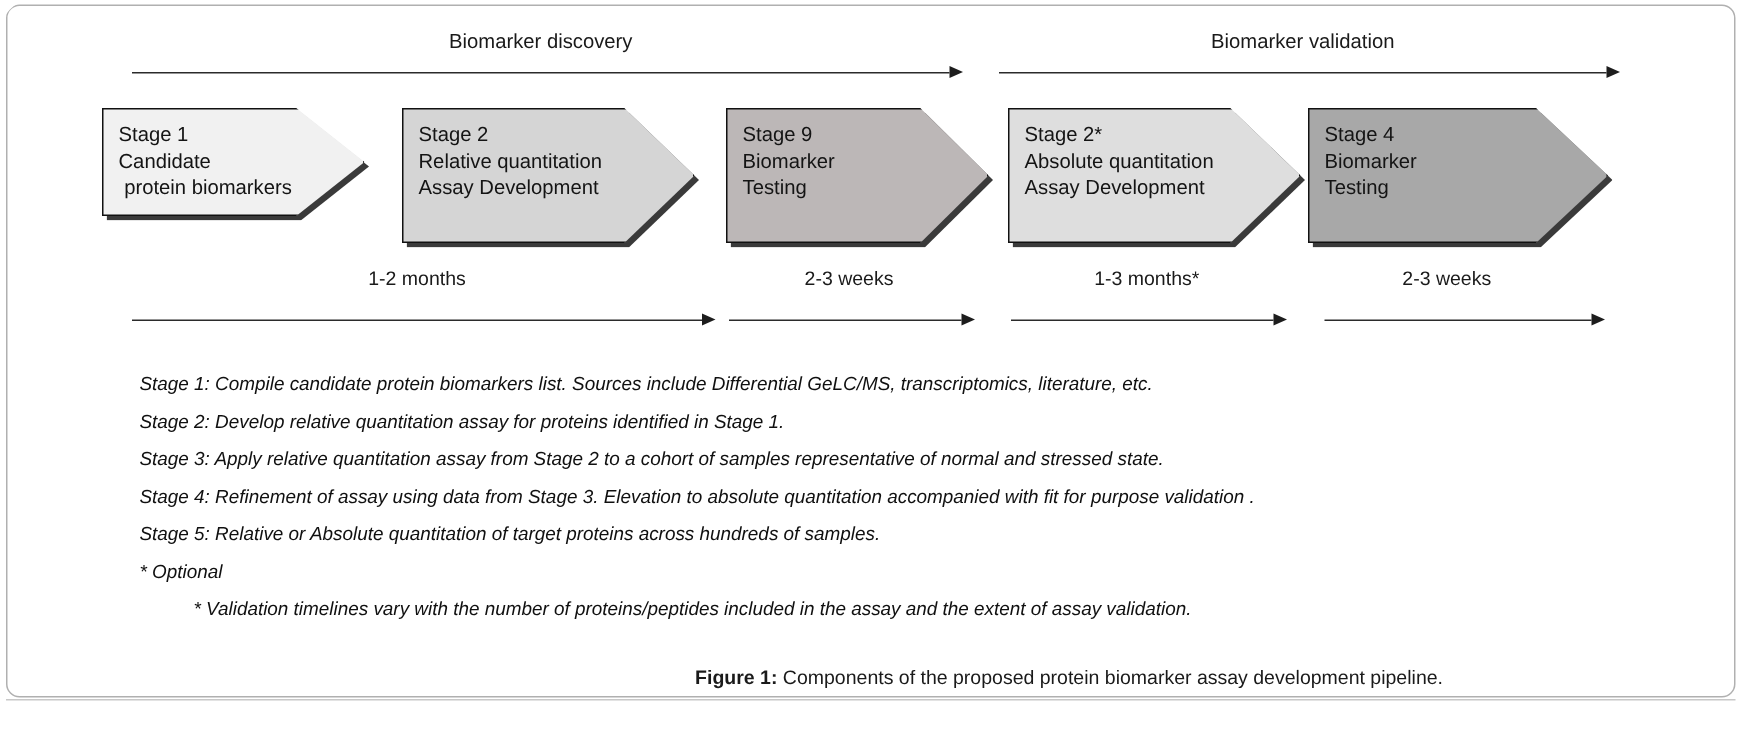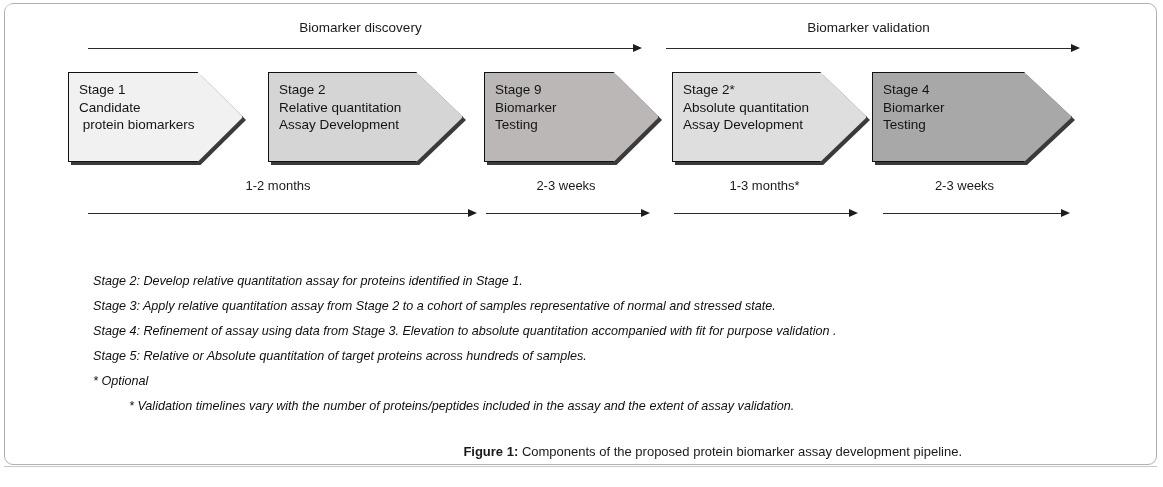--- a/index.html
+++ b/index.html
@@ -134,21 +134,21 @@
   <div class="caption-rule"></div>
 
   <div class="phase-label" style="left:88px; top:20px; width:545px;">Biomarker discovery</div>
   <div class="hline" style="left:88px; top:48px; width:545px;"></div>
   <div class="harrow" style="left:633px; top:44px;"></div>
 
   <div class="phase-label" style="left:666px; top:20px; width:405px;">Biomarker validation</div>
   <div class="hline" style="left:666px; top:48px; width:405px;"></div>
   <div class="harrow" style="left:1071px; top:44px;"></div>
 
-  <div class="chev" style="left:68px; top:72px; width:175px; height:90px;">
+  <div class="chev" style="left:68px; top:72px; width:175px; height:72px;">
     <div class="shadow" style="clip-path: polygon(0 0, 74% 0, 100% 50%, 74% 100%, 0 100%);"></div>
     <div class="body" style="background:#f1f1f1; clip-path: polygon(0 0, 74% 0, 100% 50%, 74% 100%, 0 100%);"></div>
     <div class="label"><span>Stage 1</span><br><span>Candidate</span><br><span> protein biomarkers</span></div>
   </div>
 
   <div class="chev" style="left:268px; top:72px; width:195px; height:90px;">
     <div class="shadow" style="clip-path: polygon(0 0, 76% 0, 100% 50%, 76% 100%, 0 100%);"></div>
     <div class="body" style="background:#d5d5d5; clip-path: polygon(0 0, 76% 0, 100% 50%, 76% 100%, 0 100%);"></div>
     <div class="label"><span>Stage 2</span><br><span>Relative quantitation</span><br><span>Assay Development</span></div>
   </div>
@@ -180,20 +180,21 @@
   <div class="harrow" style="left:641px; top:209px;"></div>
 
   <div class="dur-label" style="left:672px; top:178px; width:185px;">1-3 months*</div>
   <div class="hline" style="left:674px; top:213px; width:175px;"></div>
   <div class="harrow" style="left:849px; top:209px;"></div>
 
   <div class="dur-label" style="left:872px; top:178px; width:185px;">2-3 weeks</div>
   <div class="hline" style="left:883px; top:213px; width:178px;"></div>
   <div class="harrow" style="left:1061px; top:209px;"></div>
 
+  <div class="note" style="top:249px;">Stage 1: Compile candidate protein biomarkers list.  Sources include Differential GeLC/MS, transcriptomics, literature, etc.</div>
   <div class="note" style="top:274px;">Stage 2: Develop relative quantitation assay for proteins identified in Stage 1.</div>
   <div class="note" style="top:299px;">Stage 3: Apply relative quantitation assay from Stage 2 to a cohort of samples representative of normal and stressed state.</div>
   <div class="note" style="top:324px;">Stage 4: Refinement of  assay using data from Stage 3. Elevation to absolute quantitation accompanied with fit for purpose validation .</div>
   <div class="note" style="top:349px;">Stage 5: Relative or Absolute quantitation of target proteins across hundreds of samples.</div>
   <div class="note" style="top:374px;">* Optional</div>
   <div class="note" style="top:399px;margin-left:36px;">* Validation timelines vary with the number of proteins/peptides included in the assay and the extent of assay validation.</div>
 
   <div class="fig-caption"><b>Figure 1:</b><span> Components of the proposed protein biomarker assay development pipeline.</span></div>
 
 </div>

